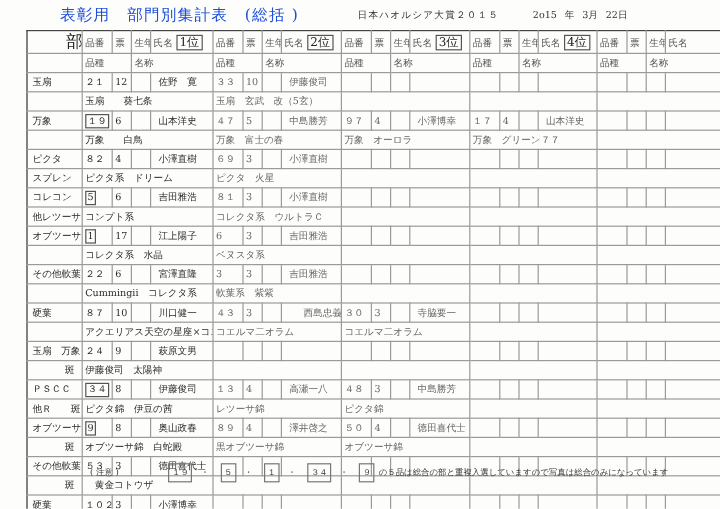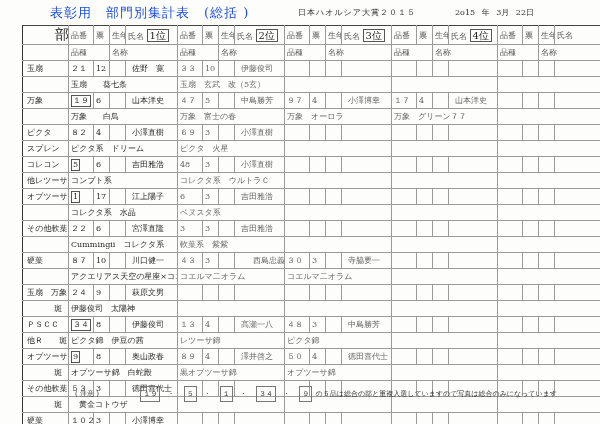--- a/index.html
+++ b/index.html
@@ -1,19 +1,19 @@
 <!DOCTYPE html>
 <html><head>
 <meta charset="utf-8">
 <style>
   html,body{margin:0;padding:0;background:#fdfdfb;}
   body{width:600px;height:424px;position:relative;overflow:hidden;font-family:"DejaVu Serif","Liberation Serif",serif;color:#2a2a2a;}
   .title{position:absolute;top:4px;left:50px;font-size:13px;letter-spacing:1px;color:#1d4ed8;}
   .subtitle{position:absolute;top:7px;left:298px;font-size:8px;color:#333;letter-spacing:1px;}
-  .date{position:absolute;top:7px;left:455px;font-size:8px;color:#333;word-spacing:4px;text-align:center;}
+  .date{position:absolute;top:7px;left:444px;font-size:8px;color:#333;word-spacing:4px;text-align:center;}
   table.sheet{position:absolute;top:25px;left:22px;border-collapse:collapse;table-layout:fixed;width:578px;}
   table.sheet td{border:1px solid #9a9a9a;padding:0 2px;height:15px;font-size:8px;white-space:nowrap;overflow:hidden;vertical-align:middle;}
   table.sheet td.dept{border-left:1.5px solid #333;font-size:8px;padding-left:4px;width:42px;}
   table.sheet td.bstart{border-left:1.5px solid #333;}
   table.sheet tr.grp td{border-top:1.5px solid #444;}
   .hdr td{font-size:5px;color:#555;}
   .hdr .rank{font-size:10px;color:#222;border:1px solid #555;padding:0 2px;display:inline-block;line-height:11px;}
   .boxed{border:1px solid #555;padding:0 1px;display:inline-block;line-height:10px;}
   .faint{color:#666;}
   .small{font-size:5px;}
@@ -182,21 +182,21 @@
         <td class="bstart faint" colspan="4"></td>
         <td class="bstart faint" colspan="4"></td>
         <td class="bstart faint" colspan="4"></td>
       </tr>
       <tr class="grp">
         <td class="dept">コレコン</td>
         <td class="bstart"><span class="boxed">5</span></td>
         <td class="">6</td>
         <td></td>
         <td class="" style="padding-left: 6px;">吉田雅浩</td>
-        <td class="bstart faint">48</td>
+        <td class="bstart faint">８１</td>
         <td class="faint">3</td>
         <td></td>
         <td class="faint" style="padding-left: 6px;">小澤直樹</td>
         <td class="bstart faint"></td>
         <td class="faint"></td>
         <td></td>
         <td class="faint" style="padding-left: 6px;"></td>
         <td class="bstart faint"></td>
         <td class="faint"></td>
         <td></td>

